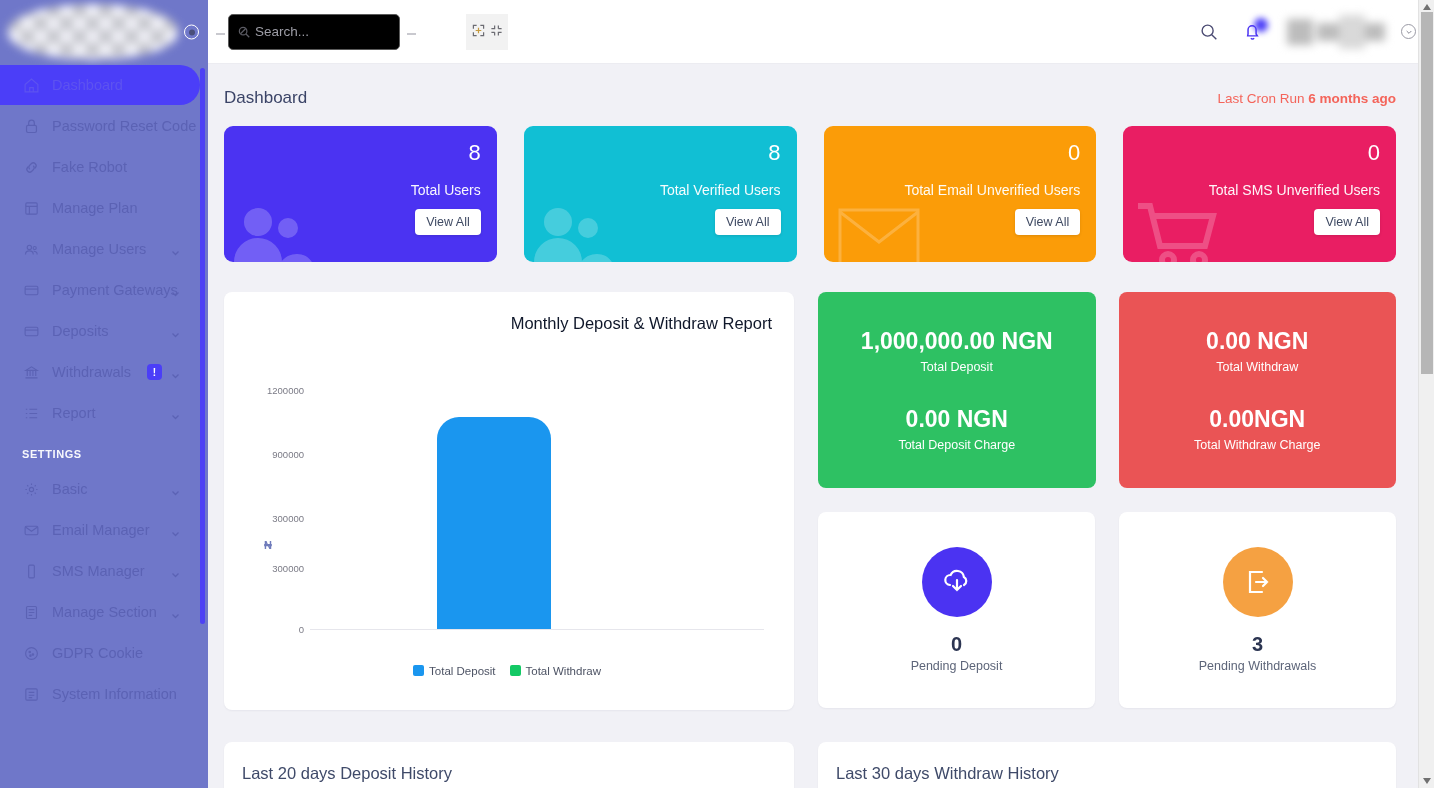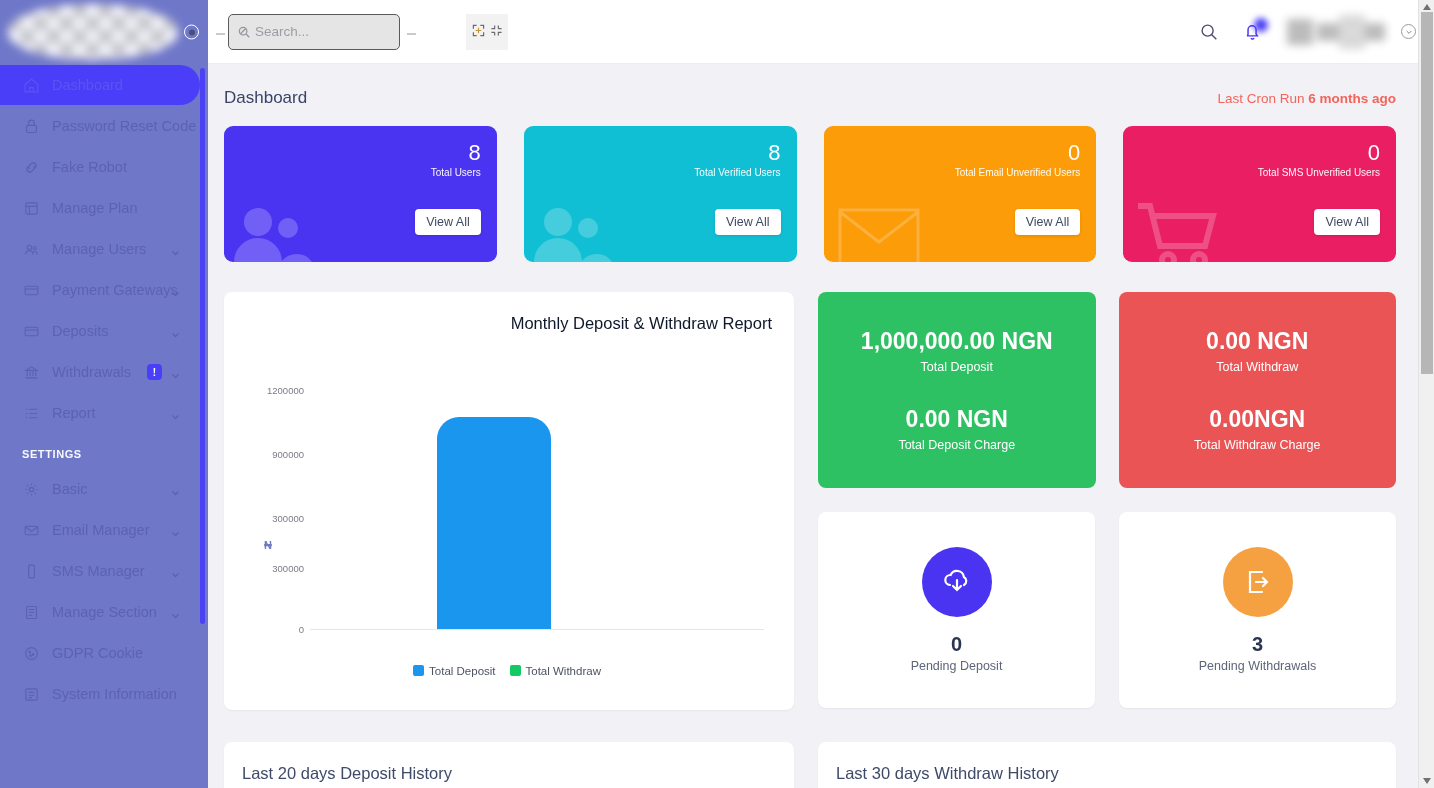--- a/index.html
+++ b/index.html
@@ -137,21 +137,21 @@
     position: relative;
     width: 172px;
   }
   .search-box {
     width: 172px; height: 36px;
     border: 1.5px solid #5a5a5a;
     border-radius: 5px;
     display: flex;
     align-items: center;
     padding-left: 8px;
-    background: #e5e5e5;
+    background: #000000;
   }
   .search-box .sglyph { width: 14px; height: 14px; opacity: .75; }
   .search-box input {
     border: none; outline: none;
     font-size: 13.5px;
     color: #777;
     font-family: "Liberation Sans", sans-serif;
     background: transparent;
     margin-left: 4px;
     width: 130px;
@@ -235,21 +235,21 @@
     flex: 1;
     height: 136px;
     border-radius: 9px;
     position: relative;
     overflow: hidden;
     padding: 14px 16px 0 0;
     text-align: right;
     color: #fff;
   }
   .stat-num { font-size: 22px; line-height: 26px; }
-  .stat-lbl { font-size: 10px; margin-top: 1px; opacity: .96; }
+  .stat-lbl { font-size: 14px; margin-top: 16px; opacity: .96; }
   .view-all {
     position: absolute;
     right: 16px; bottom: 27px;
     background: #fff;
     border: none;
     border-radius: 4px;
     font-size: 12.5px;
     color: #3f4a63;
     padding: 6px 11px;
     font-family: "Liberation Sans", sans-serif;

